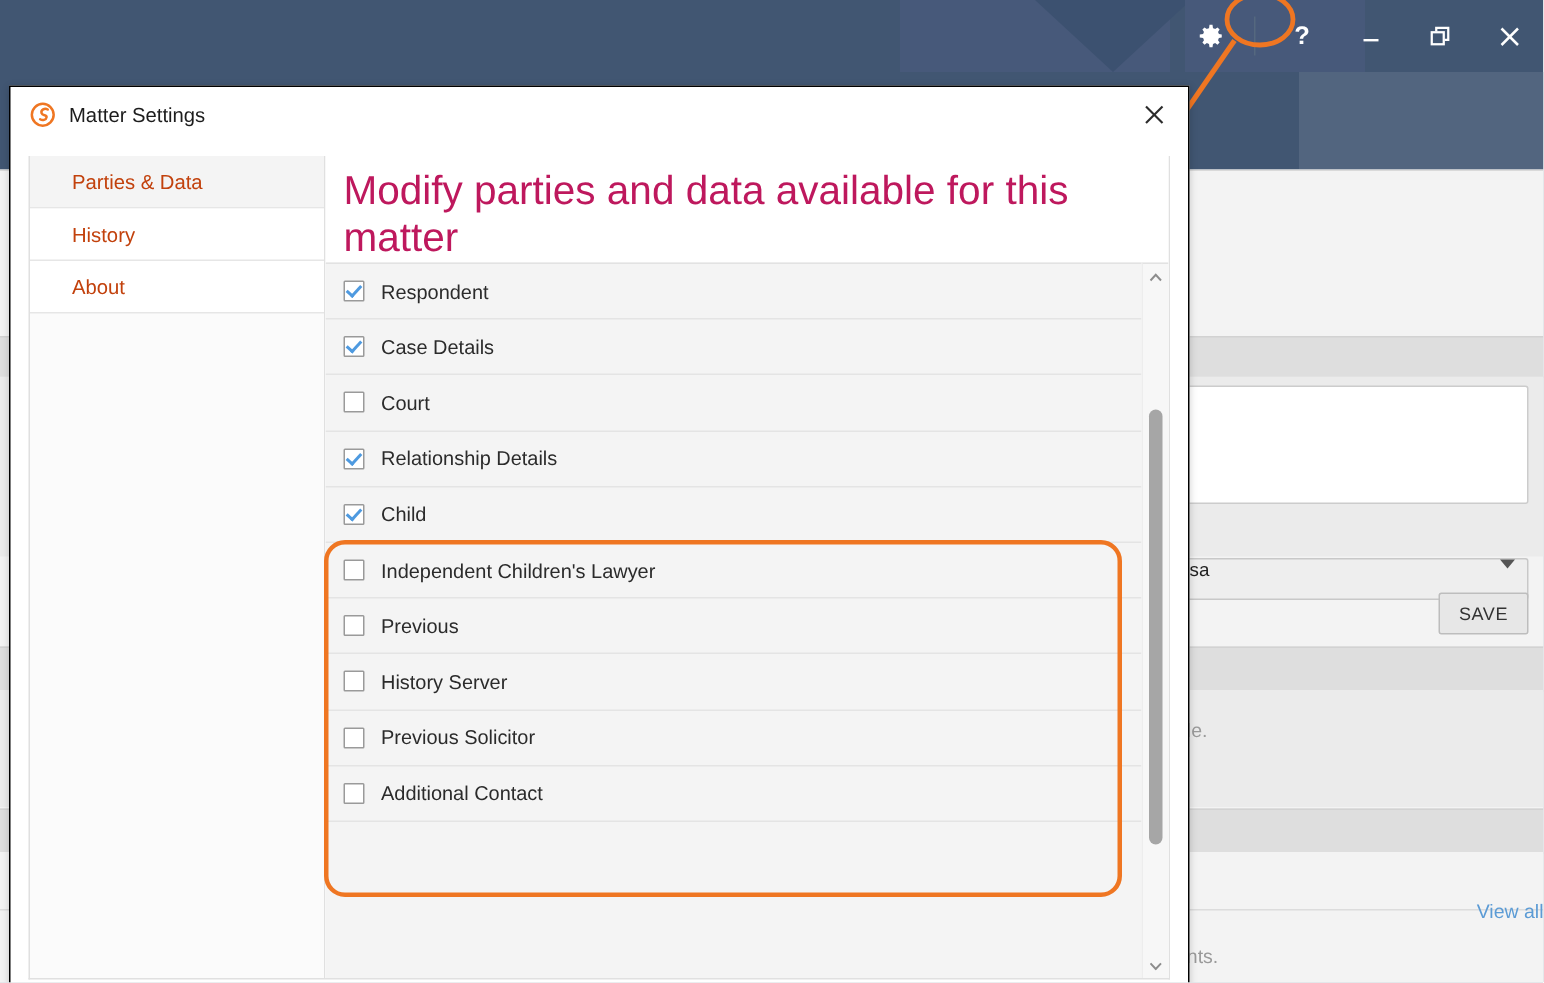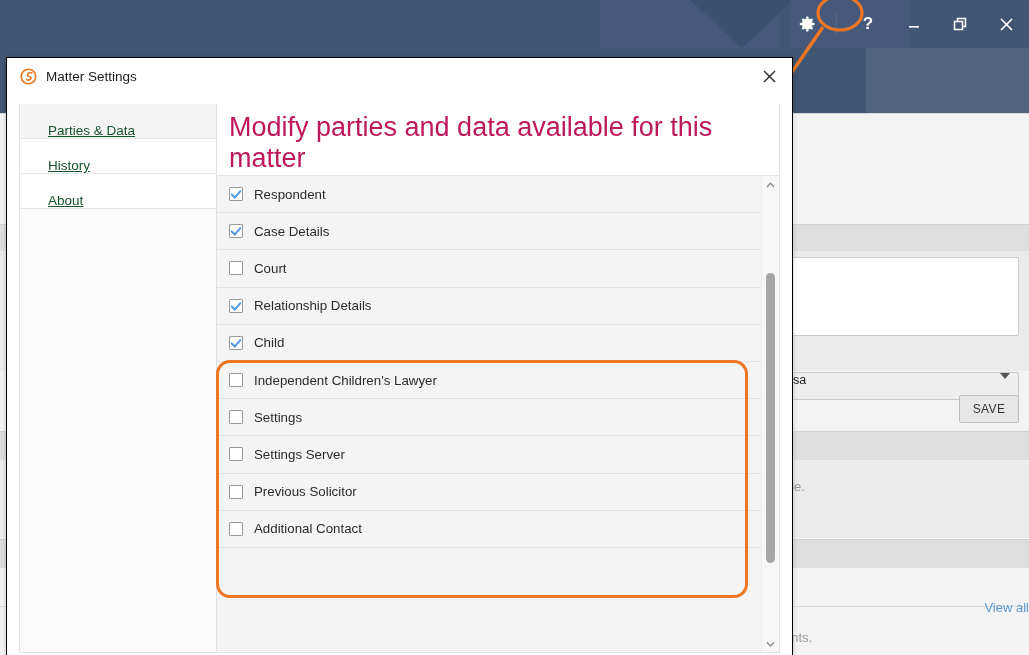--- a/index.html
+++ b/index.html
@@ -248,29 +248,28 @@
   #dlg-sidebar {
     width: 197px;
     flex: 0 0 197px;
     background: #fbfbfb;
     border-right: 1px solid #e0e0e0;
     box-sizing: border-box;
   }
   .side-item {
     height: 35px;
     display: flex;
-    align-items: flex-end;
+    align-items: center;
     padding-left: 28px;
     font-size: 13.5px;
-    color: #14532d;
+    color: #c2410c;
     border-bottom: 1px solid #e6e6e6;
     box-sizing: border-box;
     cursor: pointer;
     background: #ffffff;
-    text-decoration: underline;
   }
   .side-item.selected {
     background: #f4f4f4;
   }
 
   
   #dlg-main {
     flex: 1 1 auto;
     position: relative;
     background: #ffffff;
@@ -547,25 +546,25 @@
             <div class="list-row">
               <span class="cbox checked"></span>
               <span class="row-label">Child</span>
             </div>
             <div class="list-row">
               <span class="cbox"></span>
               <span class="row-label">Independent Children's Lawyer</span>
             </div>
             <div class="list-row">
               <span class="cbox"></span>
-              <span class="row-label">Settings</span>
+              <span class="row-label">Previous</span>
             </div>
             <div class="list-row">
               <span class="cbox"></span>
-              <span class="row-label">Settings Server</span>
+              <span class="row-label">History Server</span>
             </div>
             <div class="list-row">
               <span class="cbox"></span>
               <span class="row-label">Previous Solicitor</span>
             </div>
             <div class="list-row">
               <span class="cbox"></span>
               <span class="row-label">Additional Contact</span>
             </div>
 

